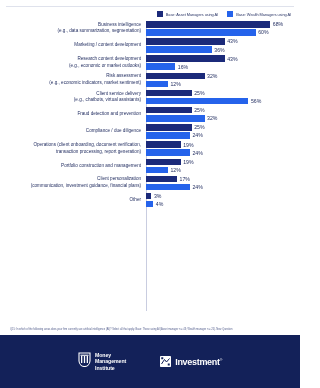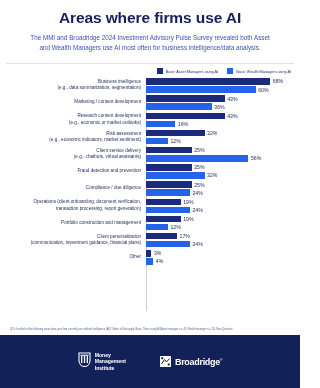--- a/index.html
+++ b/index.html
@@ -92,24 +92,20 @@
   .br-text {
     font-size: 9px; color: #ffffff; font-weight: bold; letter-spacing: -0.3px;
   }
   .br-tm { font-size: 3.5px; vertical-align: super; font-weight: normal; }
 </style>
 </head>
 <body>
 
 <div id="page">
 
-  <div class="header">
-    <div class="title">Areas where firms use AI</div>
-    <div class="subtitle">The MMI and Broadridge 2024 Investment Advisory Pulse Survey revealed both Asset and Wealth Managers use AI most often for business intelligence/data analysis.</div>
-  </div>
 
   <div class="divider"></div>
 
   <div class="legend">
     <div class="legend-item">
       <span class="swatch sw-asset"></span>
       <span class="legend-label">Base: Asset Managers using AI</span>
     </div>
     <div class="legend-item">
       <span class="swatch sw-wealth"></span>
@@ -287,17 +283,17 @@
     </div>
     <div class="logo">
       <span class="logo-mark">
         <svg width="11" height="11" viewBox="0 0 22 22">
           <rect x="0" y="0" width="22" height="22" rx="1.5" fill="#ffffff"></rect>
           <path d="M3 16 L9 7 L13 12 L19 5" fill="none" stroke="#132159" stroke-width="2"></path>
           <rect x="2.5" y="2.5" width="4" height="4" fill="#132159"></rect>
           <rect x="15.5" y="15" width="4" height="4" fill="#132159"></rect>
         </svg>
       </span>
-      <span class="br-text"><span>Broadridge</span><span class="br-tm">®</span></span>
+      <span class="br-text"><span>Investment</span><span class="br-tm">®</span></span>
     </div>
   </div>
 
 </div>
 
 </body></html>

